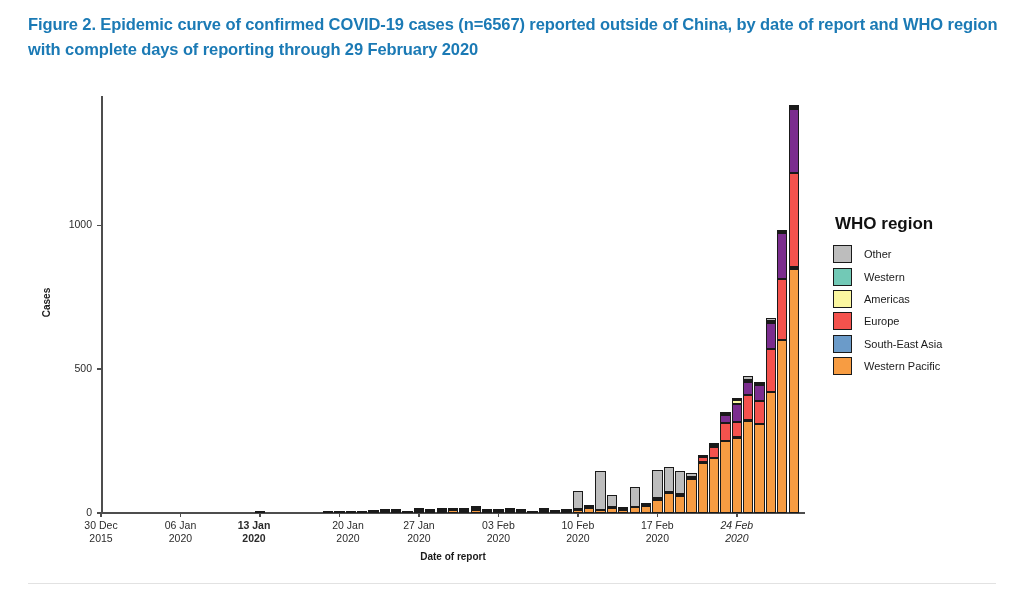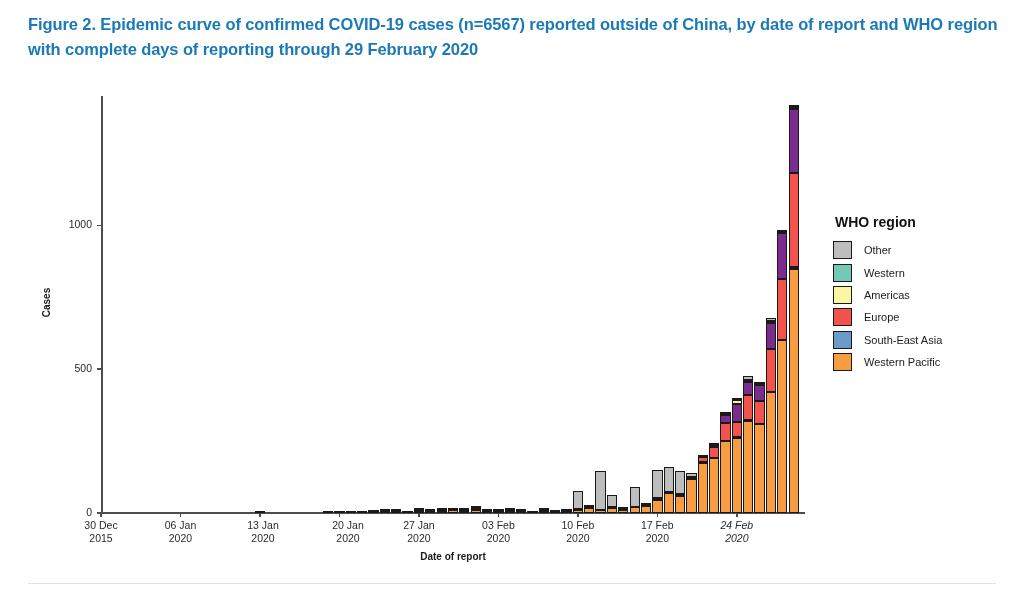--- a/index.html
+++ b/index.html
@@ -66,21 +66,21 @@
     left:0;width:100%;
     border:0.9px solid #1a1a1a;
     box-sizing:border-box;
   }
   #legend{
     position:absolute;
     left:833px; top:214px;
     width:190px;
   }
   #legend-title{
-    font-size:14px;font-weight:bold;color:#111;
+    font-size:17px;font-weight:bold;color:#111;
     margin:0 0 9px 2px;
   }
   .legend-row{
     display:flex;align-items:center;
     height:22.4px;
   }
   .legend-swatch{
     width:19px;height:18px;
     border:1.1px solid #1a1a1a;
     box-sizing:border-box;
@@ -116,21 +116,21 @@
       <div class="xtick-label" style="left: 66px;">
         <div>30 Dec</div>
         <div>2015</div>
       </div>
       <div class="tick-mark xtick" style="left: 179.734px;"></div>
       <div class="xtick-label" style="left: 145.484px;">
         <div>06 Jan</div>
         <div>2020</div>
       </div>
       <div class="tick-mark xtick" style="left: 259.218px;"></div>
-      <div class="xtick-label" style="left: 228px;">
+      <div class="xtick-label" style="left: 219px; font-weight: bold;">
         <div>13 Jan</div>
         <div>2020</div>
       </div>
       <div class="tick-mark xtick" style="left: 338.702px;"></div>
       <div class="xtick-label" style="left: 313px;">
         <div>20 Jan</div>
         <div>2020</div>
       </div>
       <div class="tick-mark xtick" style="left: 418.185px;"></div>
       <div class="xtick-label" style="left: 383.935px;">

